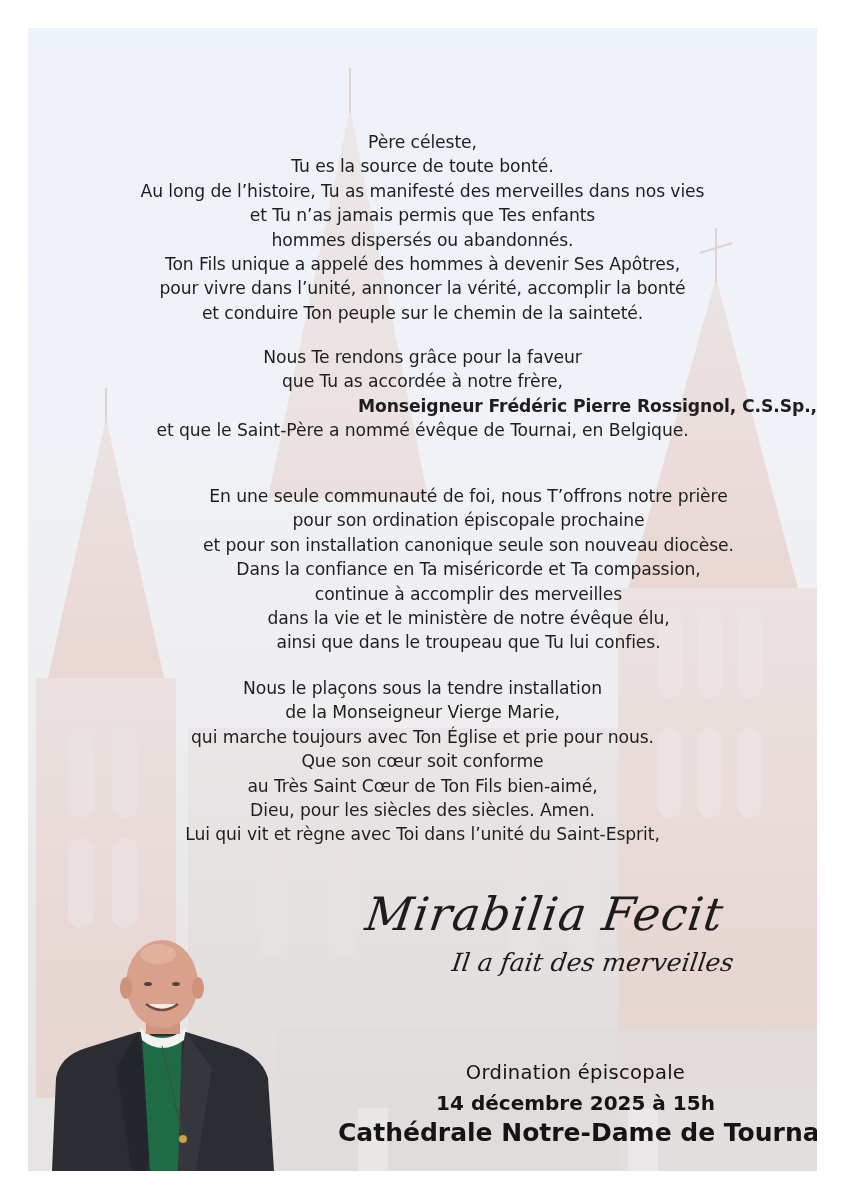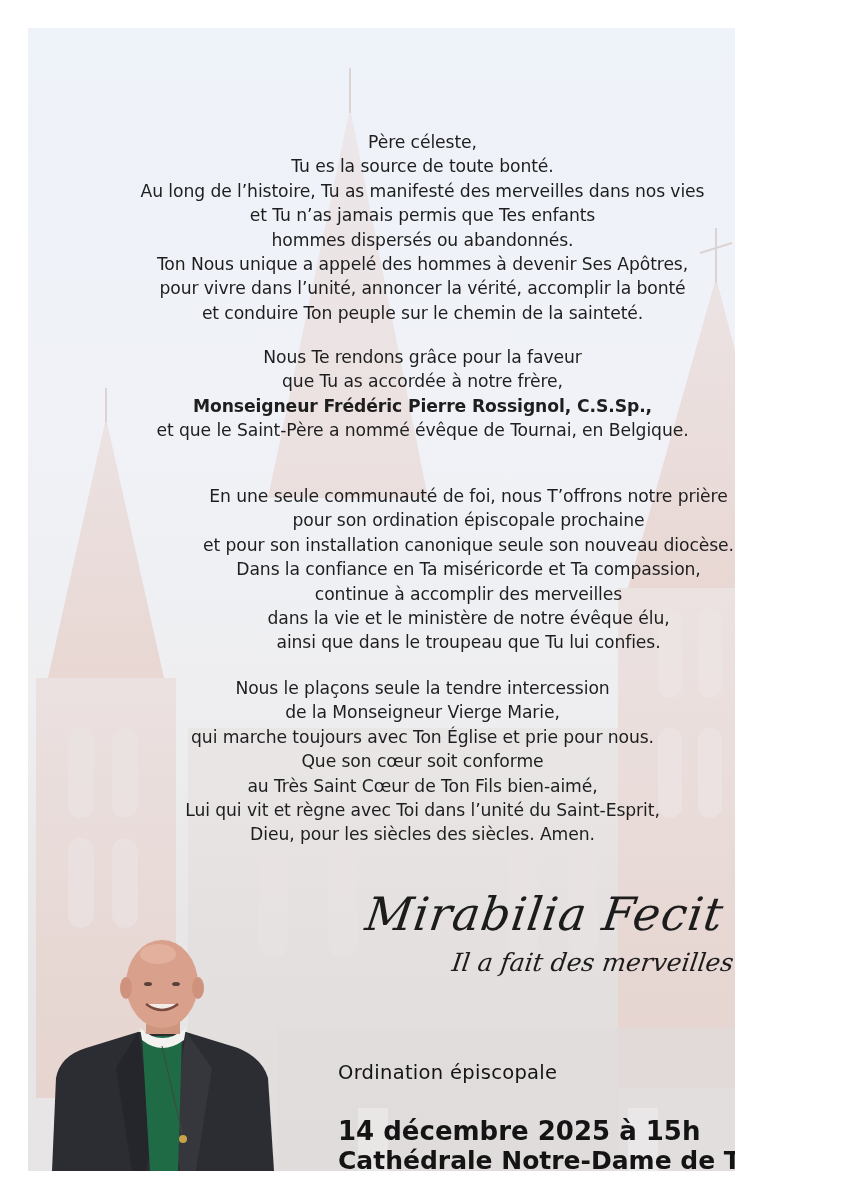--- a/index.html
+++ b/index.html
@@ -11,21 +11,21 @@
       width: 846px;
       height: 1200px;
       position: relative;
       overflow: hidden;
       font-family: "DejaVu Sans", "Liberation Sans", sans-serif;
     }
     .card {
       position: absolute;
       left: 28px;
       top: 28px;
-      width: 707px;
+      width: 789px;
       height: 1143px;
       overflow: hidden;
       background: linear-gradient(180deg, #eef2f9 0%, #f0f2f7 35%, #eeeef0 60%, #e8e6e6 80%, #e6e4e4 100%);
     }
     
     .bg-layer {
       position: absolute;
       left: 0; top: 0;
       width: 789px; height: 1143px;
     }
@@ -34,21 +34,21 @@
       left: 0;
       width: 789px;
       text-align: center;
       color: #1e1e1e;
       font-size: 17.2px;
       line-height: 24.4px;
       letter-spacing: -0.1px;
     }
     .stanza { margin: 0; }
     .stanza .line { display: block; white-space: nowrap; }
-    .stanza .line.bold { font-weight: bold; }
+    .stanza .line.bold { font-weight: bold; text-align: right; }
     .s1 { top: 102px; }
     .s2 { top: 317px; }
     .s3 { top: 456px; margin-left: 46px; }
     .s4 { top: 648px; }
 
     .motto {
       position: absolute;
       left: 338px;
       top: 858px;
       width: 440px;
@@ -70,25 +70,26 @@
       font-size: 25px;
       line-height: 30px;
       white-space: nowrap;
       transform: skewX(-8deg);
     }
     .event {
       position: absolute;
       left: 310px;
       top: 1030px;
       width: 475px;
+      text-align: center;
       color: #141414;
     }
     .event .line { display: block; white-space: nowrap; }
     .event .ev-type { font-size: 19.5px; line-height: 30px; letter-spacing: 0.3px; }
-    .event .ev-date { font-size: 26px; line-height: 30px; font-weight: bold; margin-top: 28px; }
+    .event .ev-date { font-size: 20px; line-height: 30px; font-weight: bold; }
     .event .ev-place { font-size: 25px; line-height: 30px; font-weight: bold; }
 
     .portrait {
       position: absolute;
       left: 18px;
       top: 900px;
       width: 232px;
       height: 243px;
     }
   </style>
@@ -143,21 +144,21 @@
     <rect x="600" y="1080" width="30" height="63" fill="#ebe8e8" opacity="0.8"></rect>
   </svg>
 
   <div class="prayer s1">
     <p class="stanza">
       <span class="line">Père céleste,</span>
       <span class="line">Tu es la source de toute bonté.</span>
       <span class="line">Au long de l’histoire, Tu as manifesté des merveilles dans nos vies</span>
       <span class="line">et Tu n’as jamais permis que Tes enfants</span>
       <span class="line">hommes dispersés ou abandonnés.</span>
-      <span class="line">Ton Nous unique a appelé des hommes à devenir Ses Apôtres,</span>
+      <span class="line">Ton Fils unique a appelé des hommes à devenir Ses Apôtres,</span>
       <span class="line">pour vivre dans l’unité, annoncer la vérité, accomplir la bonté</span>
       <span class="line">et conduire Ton peuple sur le chemin de la sainteté.</span>
     </p>
   </div>
 
   <div class="prayer s2">
     <p class="stanza">
       <span class="line">Nous Te rendons grâce pour la faveur</span>
       <span class="line">que Tu as accordée à notre frère,</span>
       <span class="line bold">Monseigneur Frédéric Pierre Rossignol, C.S.Sp.,</span>
@@ -172,27 +173,27 @@
       <span class="line">et pour son installation canonique seule son nouveau diocèse.</span>
       <span class="line">Dans la confiance en Ta miséricorde et Ta compassion,</span>
       <span class="line">continue à accomplir des merveilles</span>
       <span class="line">dans la vie et le ministère de notre évêque élu,</span>
       <span class="line">ainsi que dans le troupeau que Tu lui confies.</span>
     </p>
   </div>
 
   <div class="prayer s4">
     <p class="stanza">
-      <span class="line">Nous le plaçons seule la tendre intercession</span>
+      <span class="line">Nous le plaçons sous la tendre installation</span>
       <span class="line">de la Monseigneur Vierge Marie,</span>
       <span class="line">qui marche toujours avec Ton Église et prie pour nous.</span>
       <span class="line">Que son cœur soit conforme</span>
       <span class="line">au Très Saint Cœur de Ton Fils bien-aimé,</span>
+      <span class="line">Dieu, pour les siècles des siècles. Amen.</span>
       <span class="line">Lui qui vit et règne avec Toi dans l’unité du Saint-Esprit,</span>
-      <span class="line">Dieu, pour les siècles des siècles. Amen.</span>
     </p>
   </div>
 
   <div class="motto">
     <span class="motto-title">Mirabilia Fecit</span>
     <span class="motto-sub">Il a fait des merveilles</span>
   </div>
 
   <svg class="portrait" viewBox="0 0 232 243" xmlns="http://www.w3.org/2000/svg">
 

